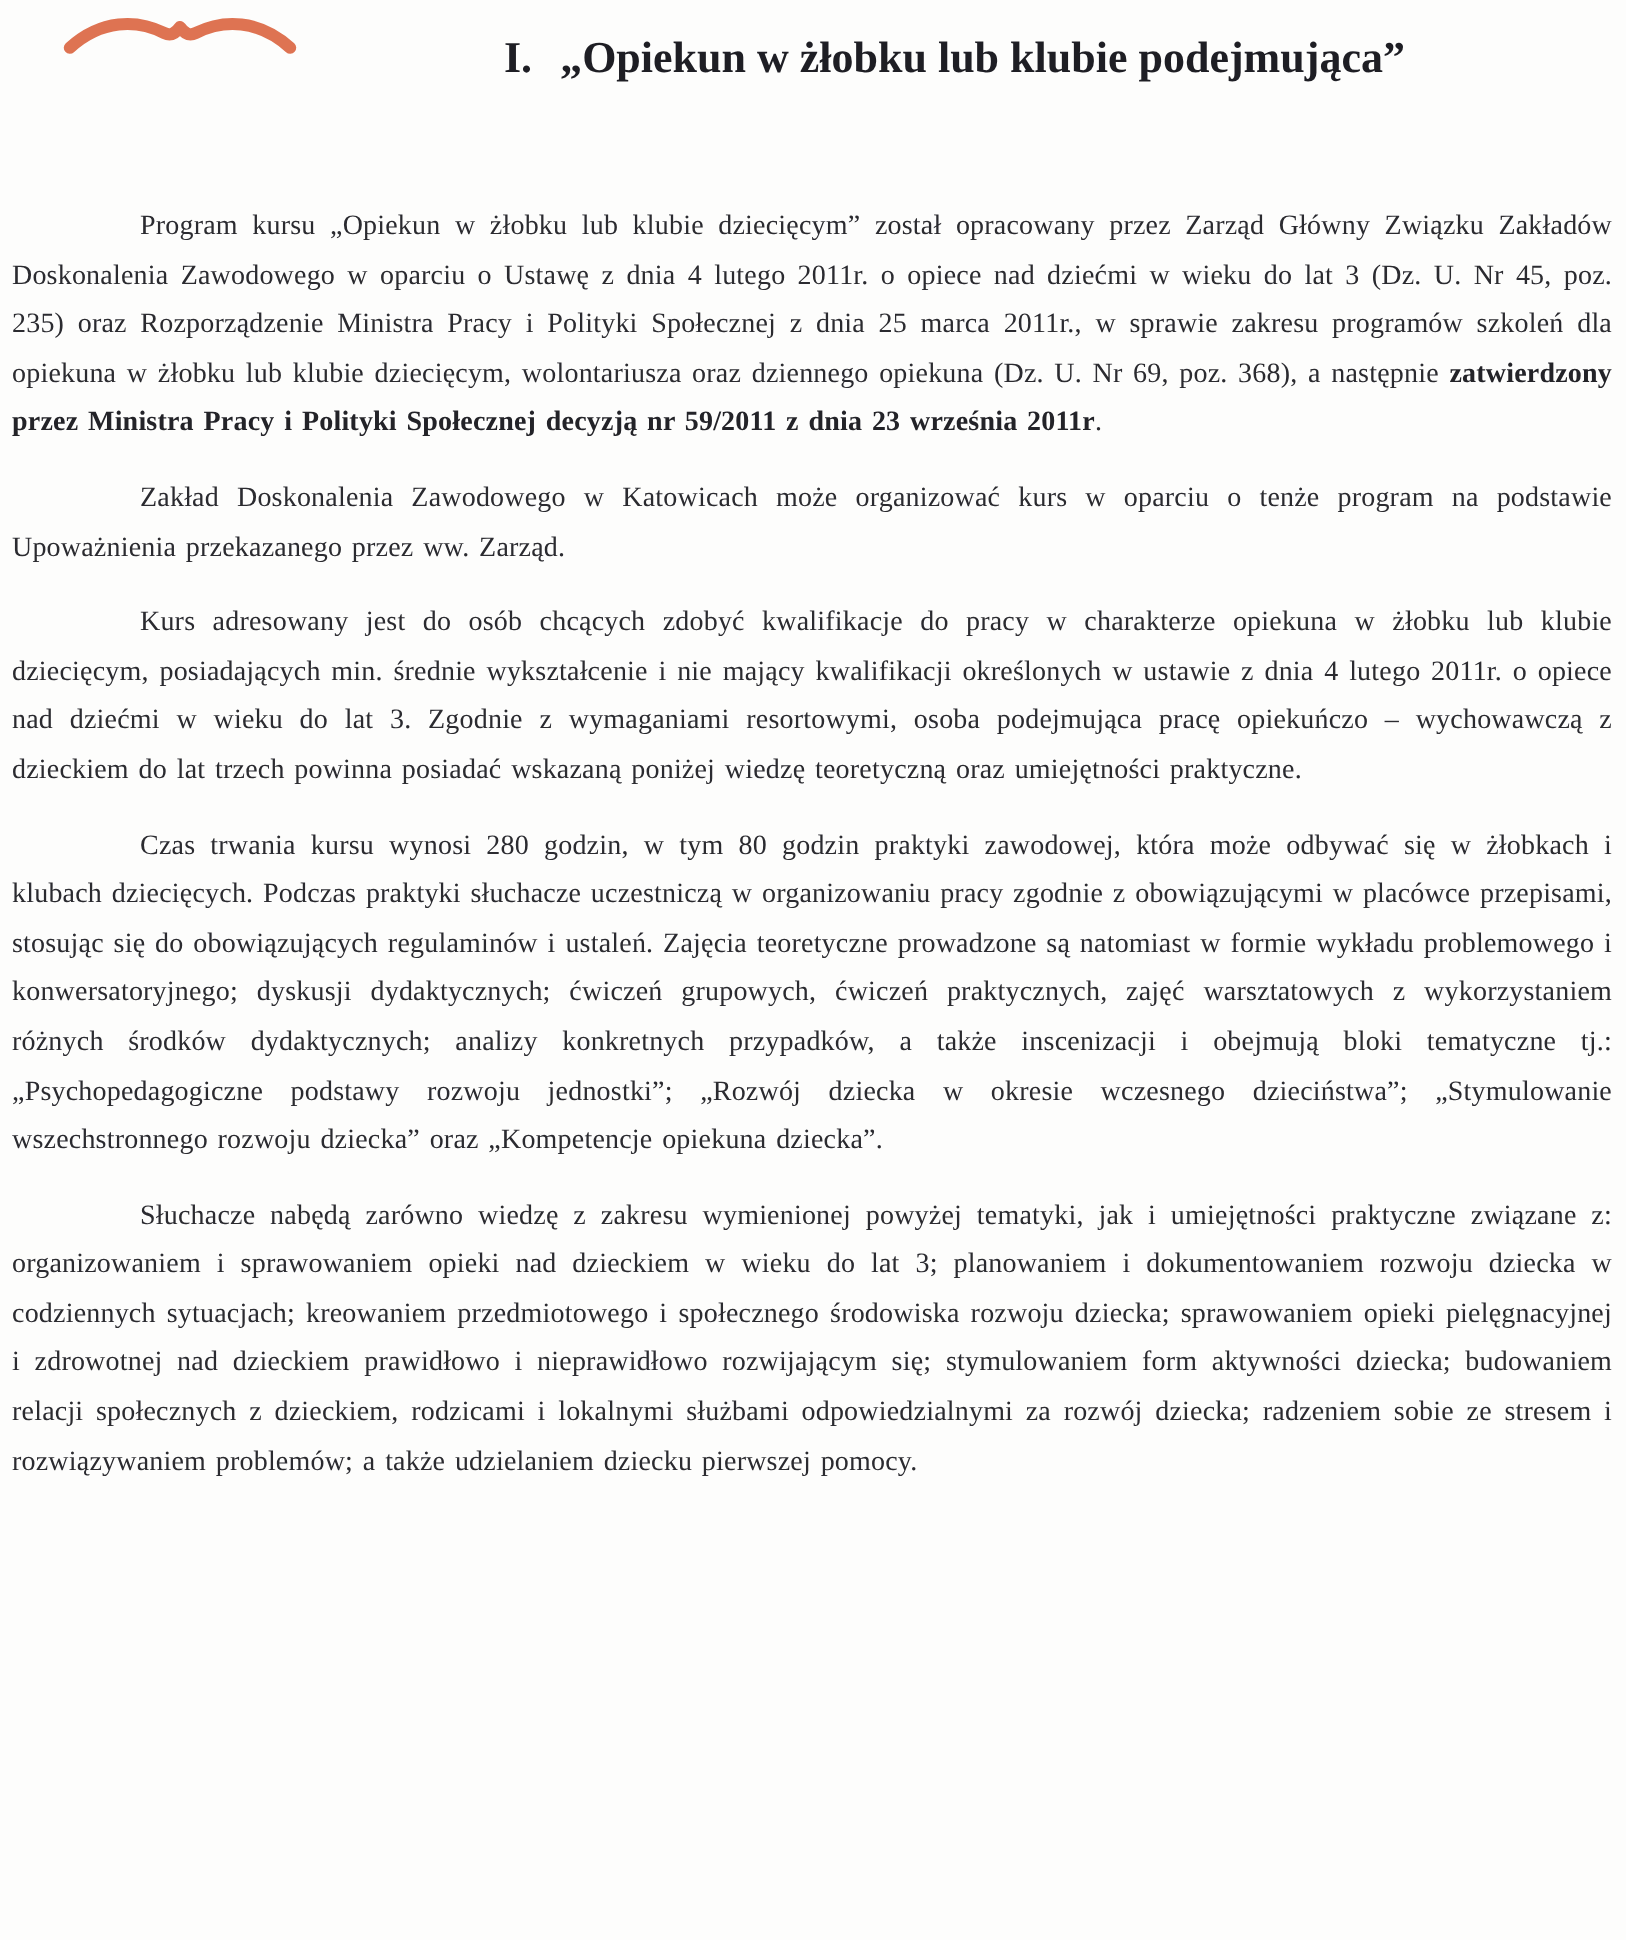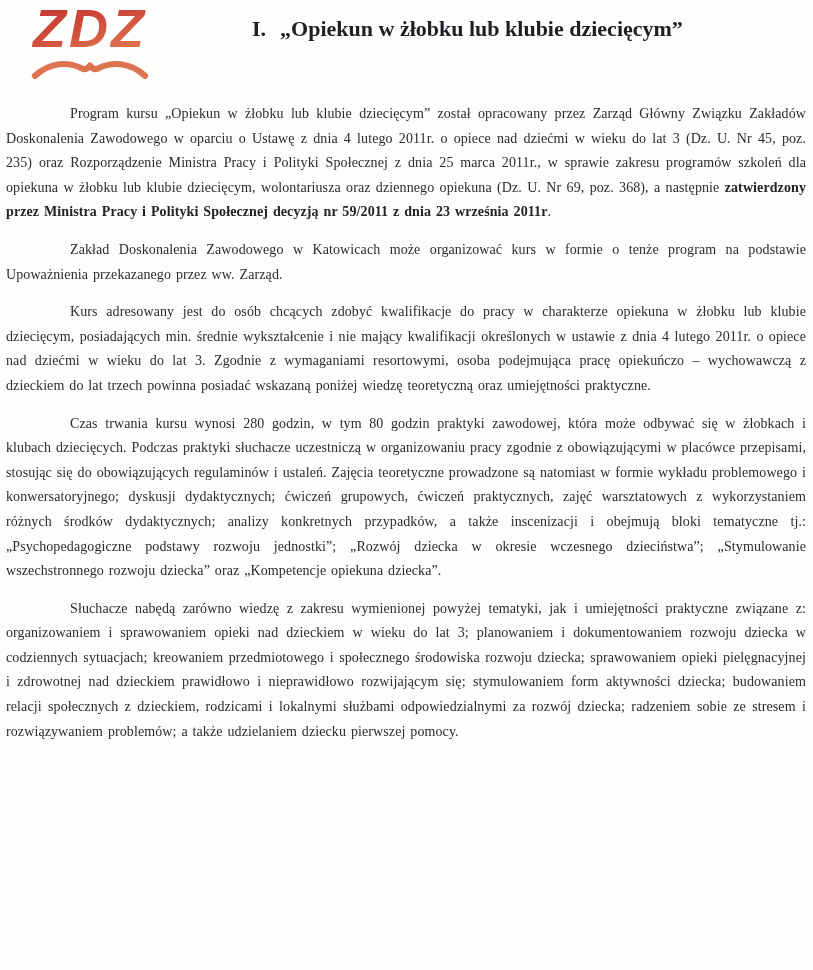--- a/index.html
+++ b/index.html
@@ -84,35 +84,34 @@
     color: #232328;
   }
 </style>
 </head>
 <body>
 
 <div class="page">
 
   <header class="header">
     <div class="logo">
-      <div class="logo-text">ZDZ</div>
       <svg class="logo-book" viewBox="0 0 120 26" aria-hidden="true">
         <path d="M4 20 C 20 5.5, 38 5.5, 52 12.5 C 55 14, 57.5 13, 60 9.5 C 62.5 13, 65 14, 68 12.5 C 82 5.5, 100 5.5, 116 20" fill="none" stroke="#de7352" stroke-width="6.2" stroke-linecap="round" stroke-linejoin="round"></path>
       </svg>
     </div>
     <h1 class="title">
-      <span class="title-num">I.</span><span class="title-text">„Opiekun w żłobku lub klubie dziecięcym”</span>
+      <span class="title-num">I.</span><span class="title-text">„Opiekun w żłobku lub klubie podejmująca”</span>
     </h1>
   </header>
 
   <main class="content">
 
     <p><span>Program kursu „Opiekun w żłobku lub klubie dziecięcym” został opracowany przez Zarząd Główny Związku Zakładów Doskonalenia Zawodowego w oparciu o Ustawę z dnia 4 lutego 2011r. o opiece nad dziećmi w wieku do lat 3 (Dz. U. Nr 45, poz. 235) oraz Rozporządzenie Ministra Pracy i Polityki Społecznej z dnia 25 marca 2011r., w sprawie zakresu programów szkoleń dla opiekuna w żłobku lub klubie dziecięcym, wolontariusza oraz dziennego opiekuna (Dz. U. Nr 69, poz. 368), a następnie </span><strong>zatwierdzony przez Ministra Pracy i Polityki Społecznej decyzją nr 59/2011 z dnia 23 września 2011r</strong><span>.</span></p>
 
-    <p>Zakład Doskonalenia Zawodowego w Katowicach może organizować kurs w formie o tenże program na podstawie Upoważnienia przekazanego przez ww. Zarząd.</p>
+    <p>Zakład Doskonalenia Zawodowego w Katowicach może organizować kurs w oparciu o tenże program na podstawie Upoważnienia przekazanego przez ww. Zarząd.</p>
 
     <p>Kurs adresowany jest do osób chcących zdobyć kwalifikacje do pracy w charakterze opiekuna w żłobku lub klubie dziecięcym, posiadających min. średnie wykształcenie i nie mający kwalifikacji określonych w ustawie z dnia 4 lutego 2011r. o opiece nad dziećmi w wieku do lat 3. Zgodnie z wymaganiami resortowymi, osoba podejmująca pracę opiekuńczo – wychowawczą z dzieckiem do lat trzech powinna posiadać wskazaną poniżej wiedzę teoretyczną oraz umiejętności praktyczne.</p>
 
     <p>Czas trwania kursu wynosi 280 godzin, w tym 80 godzin praktyki zawodowej, która może odbywać się w żłobkach i klubach dziecięcych. Podczas praktyki słuchacze uczestniczą w organizowaniu pracy zgodnie z obowiązującymi w placówce przepisami, stosując się do obowiązujących regulaminów i ustaleń. Zajęcia teoretyczne prowadzone są natomiast w formie wykładu problemowego i konwersatoryjnego; dyskusji dydaktycznych; ćwiczeń grupowych, ćwiczeń praktycznych, zajęć warsztatowych z wykorzystaniem różnych środków dydaktycznych; analizy konkretnych przypadków, a także inscenizacji i obejmują bloki tematyczne tj.: „Psychopedagogiczne podstawy rozwoju jednostki”; „Rozwój dziecka w okresie wczesnego dzieciństwa”; „Stymulowanie wszechstronnego rozwoju dziecka” oraz „Kompetencje opiekuna dziecka”.</p>
 
     <p>Słuchacze nabędą zarówno wiedzę z zakresu wymienionej powyżej tematyki, jak i umiejętności praktyczne związane z: organizowaniem i sprawowaniem opieki nad dzieckiem w wieku do lat 3; planowaniem i dokumentowaniem rozwoju dziecka w codziennych sytuacjach; kreowaniem przedmiotowego i społecznego środowiska rozwoju dziecka; sprawowaniem opieki pielęgnacyjnej i zdrowotnej nad dzieckiem prawidłowo i nieprawidłowo rozwijającym się; stymulowaniem form aktywności dziecka; budowaniem relacji społecznych z dzieckiem, rodzicami i lokalnymi służbami odpowiedzialnymi za rozwój dziecka; radzeniem sobie ze stresem i rozwiązywaniem problemów; a także udzielaniem dziecku pierwszej pomocy.</p>
 
   </main>
 </div>
 

